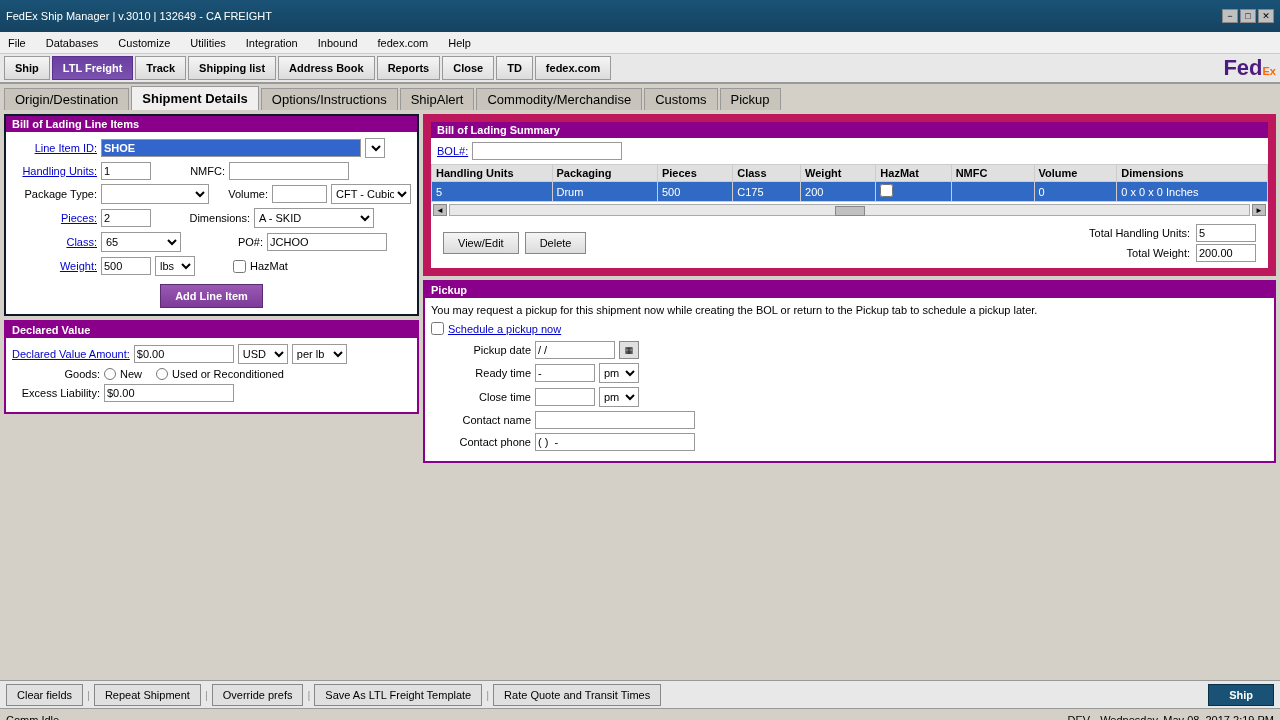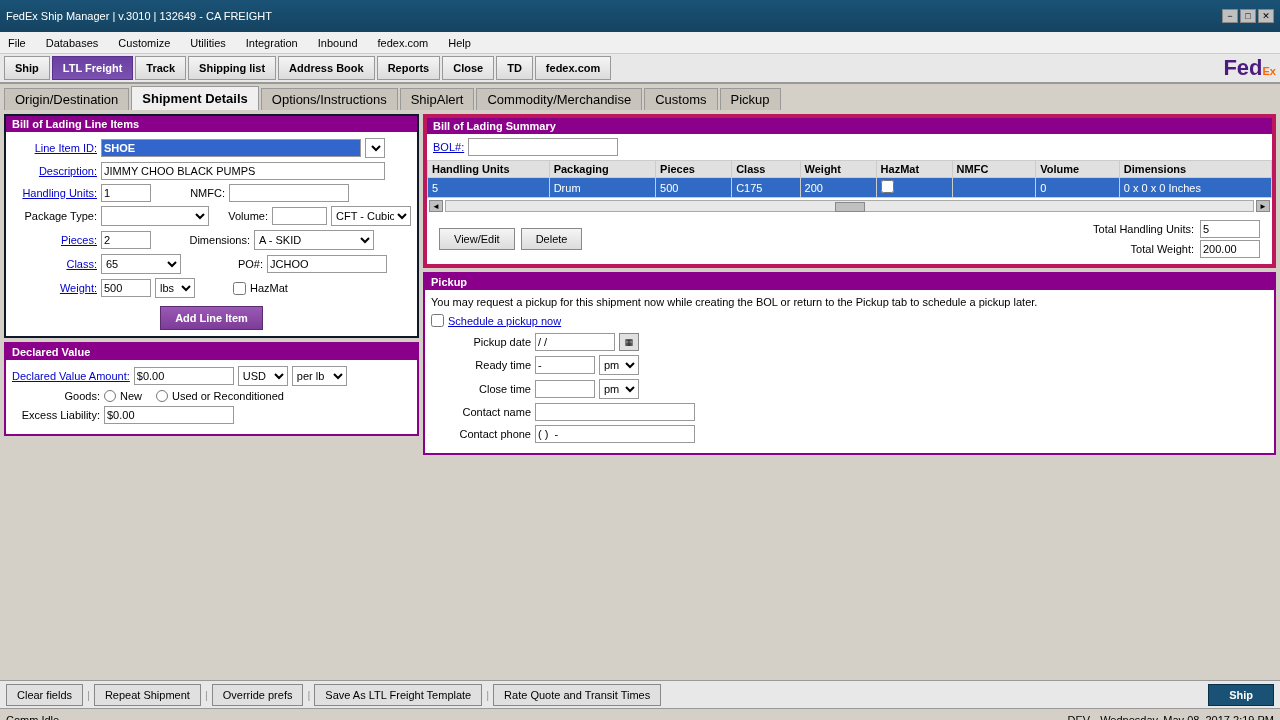--- a/index.html
+++ b/index.html
@@ -175,21 +175,21 @@
     
     .right-panel {
       flex: 1;
       display: flex;
       flex-direction: column;
       gap: 4px;
     }
 
     
     .bol-summary {
-      border: 4px solid #be185d;
+      border: 8px solid #be185d;
       background: white;
     }
     .bol-header-row {
       background: #8b008b;
       color: white;
       padding: 2px 6px;
       font-weight: bold;
       font-size: 11px;
       display: flex;
       align-items: center;
@@ -458,24 +458,20 @@
     <div class="section-box">
       <div class="section-header">Bill of Lading Line Items</div>
       <div class="section-body">
 
         <div class="form-row">
           <span class="form-label">Line Item ID:</span>
           <input class="form-input form-input-blue" style="width: 260px;" type="text" value="SHOE">
           <select class="form-select" style="width:20px"><option>▼</option></select>
         </div>
 
-        <div class="form-row">
-          <span class="form-label">Description:</span>
-          <input class="form-input" style="width: 284px;" type="text" value="JIMMY CHOO BLACK PUMPS">
-        </div>
 
         <div class="form-row">
           <span class="form-label">Handling Units:</span>
           <input class="form-input form-input-sm" type="text" value="1" style="">
           <span style="margin-left:30px;min-width:40px;text-align:right">NMFC:</span>
           <input class="form-input" style="width: 120px;" type="text" value="">
         </div>
 
         <div class="form-row">
           <span class="form-label-plain">Package Type:</span>

